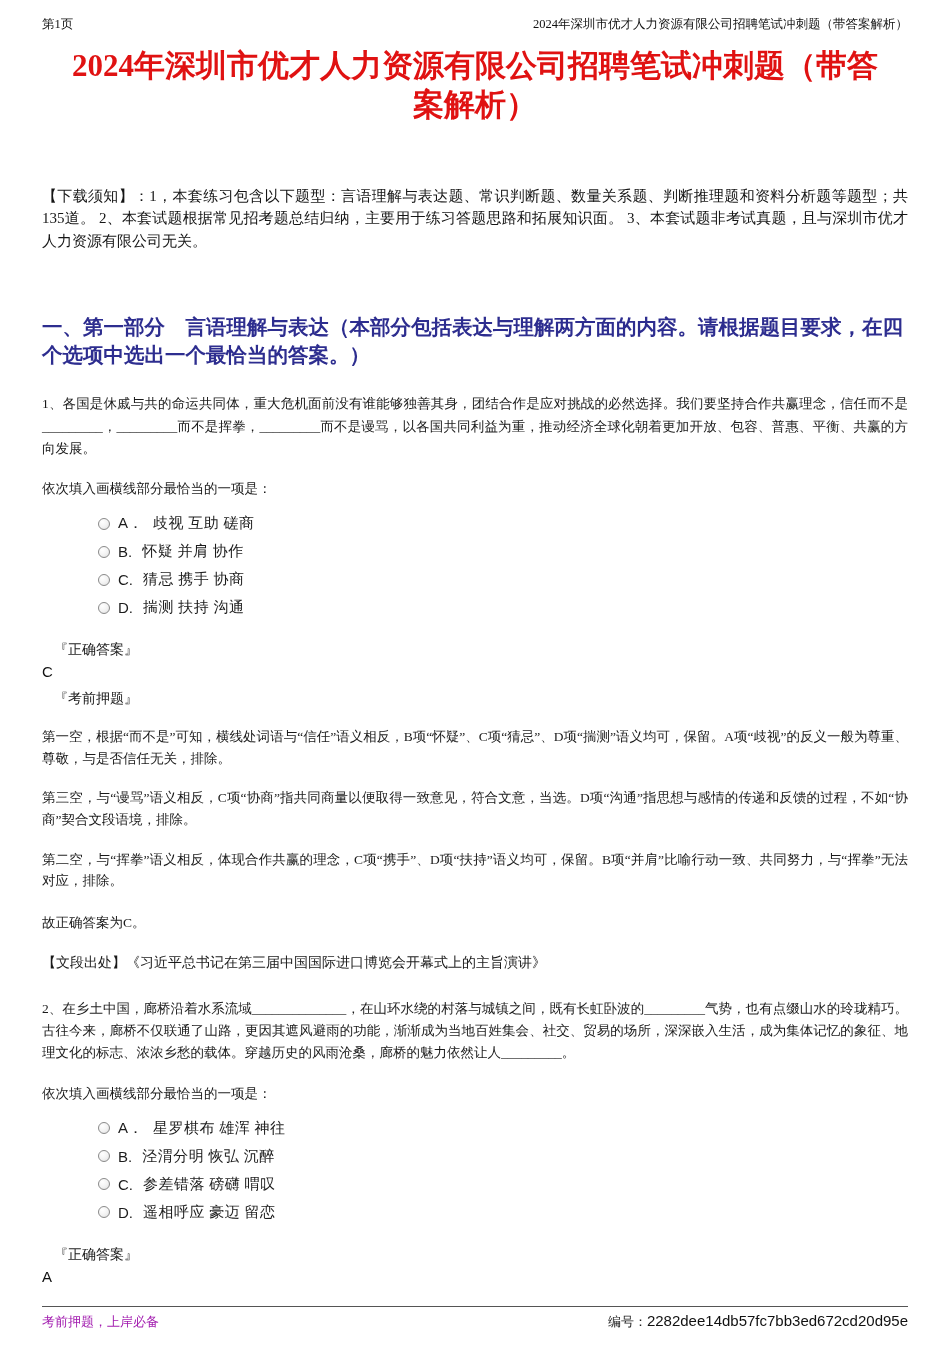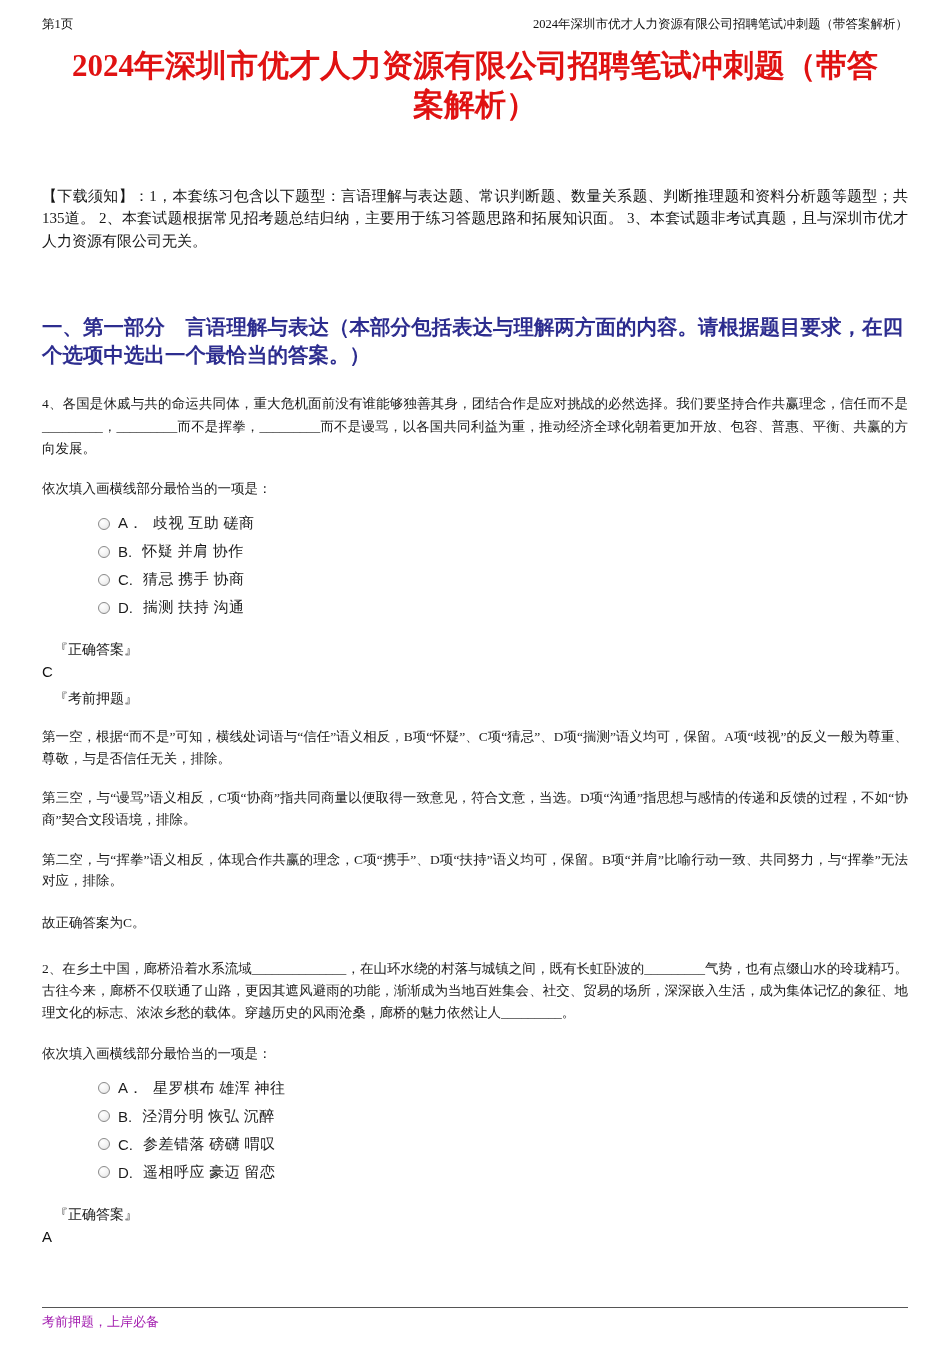--- a/index.html
+++ b/index.html
@@ -161,21 +161,21 @@
     <span class="hdr-right">2024年深圳市优才人力资源有限公司招聘笔试冲刺题（带答案解析）</span>
   </div>
 
   <h1 class="doc-title">2024年深圳市优才人力资源有限公司招聘笔试冲刺题（带答案解析）</h1>
 
   <p class="notice">【下载须知】：1，本套练习包含以下题型：言语理解与表达题、常识判断题、数量关系题、判断推理题和资料分析题等题型；共135道。 2、本套试题根据常见招考题总结归纳，主要用于练习答题思路和拓展知识面。 3、本套试题非考试真题，且与深圳市优才人力资源有限公司无关。</p>
 
   <h2 class="section-heading">一、第一部分　言语理解与表达（本部分包括表达与理解两方面的内容。请根据题目要求，在四个选项中选出一个最恰当的答案。）</h2>
 
   <div class="q-block">
-    <p class="q-text">4、各国是休戚与共的命运共同体，重大危机面前没有谁能够独善其身，团结合作是应对挑战的必然选择。我们要坚持合作共赢理念，信任而不是_________，_________而不是挥拳，_________而不是谩骂，以各国共同利益为重，推动经济全球化朝着更加开放、包容、普惠、平衡、共赢的方向发展。</p>
+    <p class="q-text">1、各国是休戚与共的命运共同体，重大危机面前没有谁能够独善其身，团结合作是应对挑战的必然选择。我们要坚持合作共赢理念，信任而不是_________，_________而不是挥拳，_________而不是谩骂，以各国共同利益为重，推动经济全球化朝着更加开放、包容、普惠、平衡、共赢的方向发展。</p>
     <p class="q-prompt">依次填入画横线部分最恰当的一项是：</p>
 
     <div class="options">
       <div class="option">
         <span class="radio"></span>
         <span class="opt-letter">A．</span>
         <span class="opt-text">歧视 互助 磋商</span>
       </div>
       <div class="option">
         <span class="radio"></span>
@@ -196,20 +196,21 @@
 
     <div class="answer-label">『正确答案』</div>
     <div class="answer-value">C</div>
     <div class="analysis-label">『考前押题』</div>
 
     <p class="analysis-para">第一空，根据“而不是”可知，横线处词语与“信任”语义相反，B项“怀疑”、C项“猜忌”、D项“揣测”语义均可，保留。A项“歧视”的反义一般为尊重、尊敬，与是否信任无关，排除。</p>
     <p class="analysis-para">第三空，与“谩骂”语义相反，C项“协商”指共同商量以便取得一致意见，符合文意，当选。D项“沟通”指思想与感情的传递和反馈的过程，不如“协商”契合文段语境，排除。</p>
     <p class="analysis-para">第二空，与“挥拳”语义相反，体现合作共赢的理念，C项“携手”、D项“扶持”语义均可，保留。B项“并肩”比喻行动一致、共同努力，与“挥拳”无法对应，排除。</p>
 
     <p class="conclusion">故正确答案为C。</p>
+    <p class="source">【文段出处】《习近平总书记在第三届中国国际进口博览会开幕式上的主旨演讲》</p>
   </div>
 
   <div class="q-block q-block-2">
     <p class="q-text">2、在乡土中国，廊桥沿着水系流域______________，在山环水绕的村落与城镇之间，既有长虹卧波的_________气势，也有点缀山水的玲珑精巧。古往今来，廊桥不仅联通了山路，更因其遮风避雨的功能，渐渐成为当地百姓集会、社交、贸易的场所，深深嵌入生活，成为集体记忆的象征、地理文化的标志、浓浓乡愁的载体。穿越历史的风雨沧桑，廊桥的魅力依然让人_________。</p>
     <p class="q-prompt">依次填入画横线部分最恰当的一项是：</p>
 
     <div class="options">
       <div class="option">
         <span class="radio"></span>
         <span class="opt-letter">A．</span>
@@ -231,15 +232,18 @@
         <span class="opt-text">遥相呼应 豪迈 留恋</span>
       </div>
     </div>
 
     <div class="answer-label">『正确答案』</div>
     <div class="answer-value">A</div>
   </div>
 
   <div class="page-footer">
     <span class="footer-left">考前押题，上岸必备</span>
+    <span class="footer-right">
+      <span>编号：</span><span class="footer-id">2282dee14db57fc7bb3ed672cd20d95e</span>
+    </span>
   </div>
 
 </div>
 
 </body></html>

